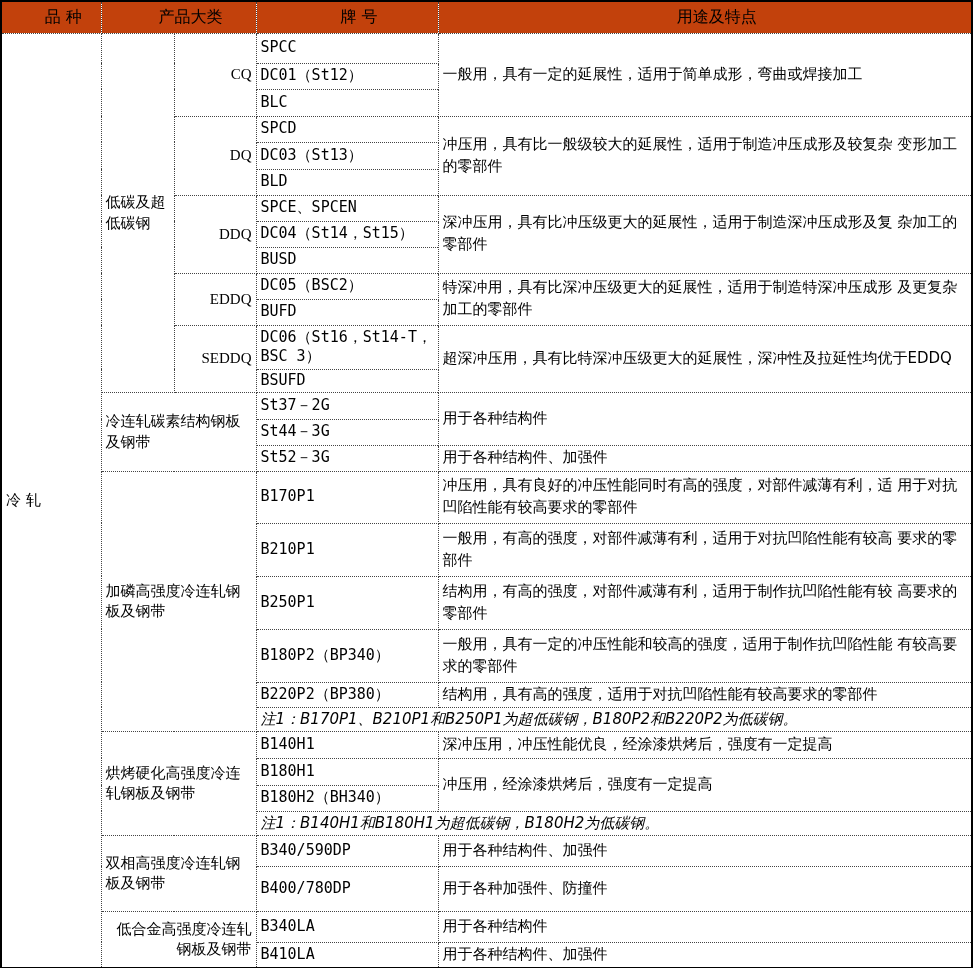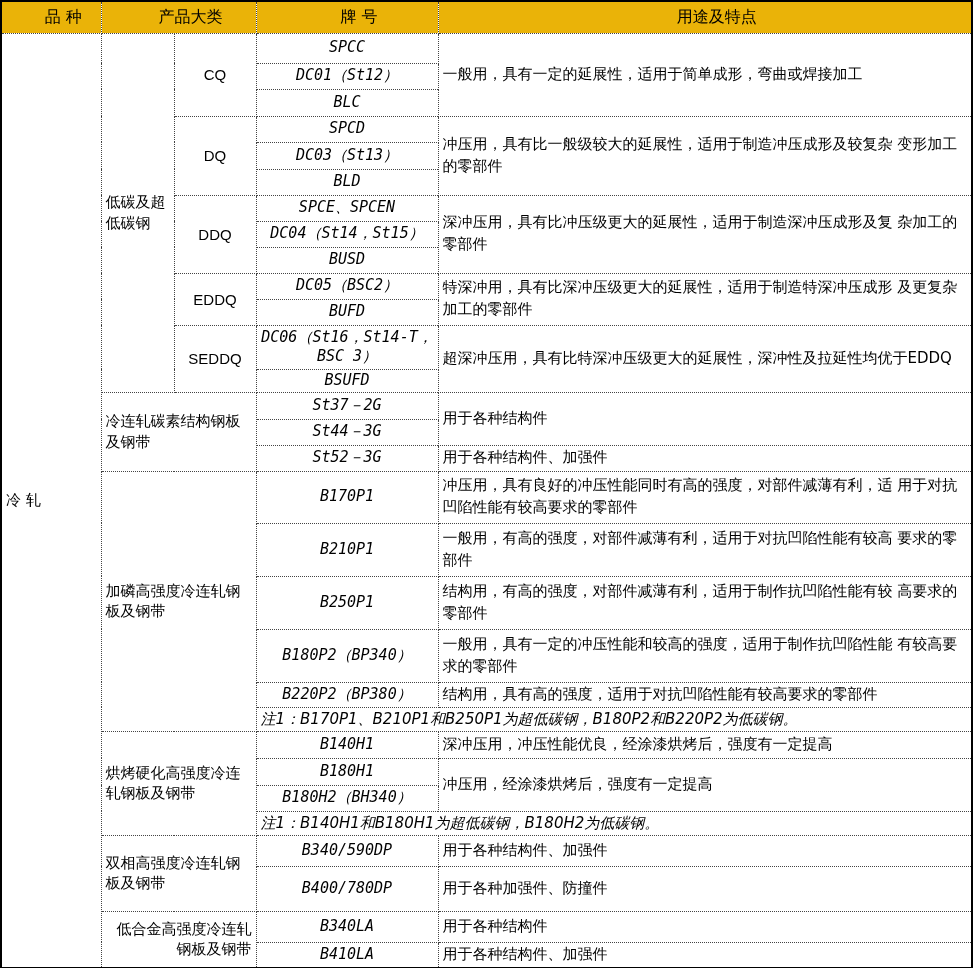--- a/index.html
+++ b/index.html
@@ -23,47 +23,46 @@
   }
   table.spec th, table.spec td {
     border: 1px dotted #444;
     padding: 1px 4px;
     font-size: 15px;
     font-weight: normal;
     overflow: hidden;
     vertical-align: middle;
   }
   table.spec th {
-    background: #eab308;
+    background: #c2410c;
     text-align: center;
     font-size: 16px;
     border-bottom: 1px dotted #444;
     padding-left: 28px;
   }
   td.variety {
     text-align: left;
     font-size: 16px;
   }
   td.cat {
     text-align: left;
     line-height: 1.35;
   }
   td.cat-center {
     text-align: right;
     line-height: 1.35;
   }
   td.sub {
-    text-align: center;
-    font-family: Liberation Sans, sans-serif;
+    text-align: right;
+    font-family: Liberation Serif, serif;
   }
   td.grade {
-    text-align: center;
+    text-align: left;
     font-family: "DejaVu Sans Mono", monospace;
     line-height: 1.3;
-    font-style: italic;
   }
   td.usage {
     text-align: left;
     line-height: 1.45;
     margin-top: 24px;
   }
   td.note {
     text-align: left;
     font-style: italic;
   }

